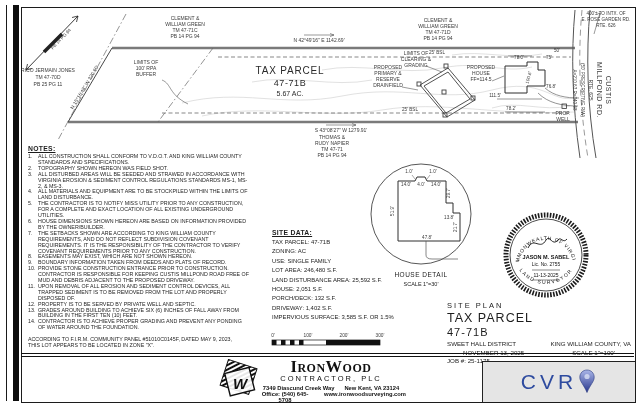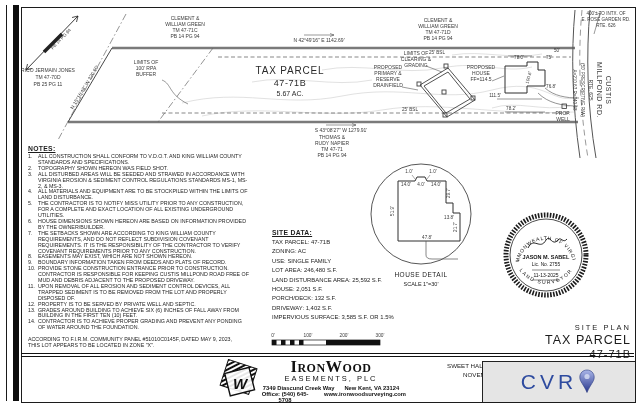--- a/index.html
+++ b/index.html
@@ -21,21 +21,21 @@
   ol.notes-list{list-style:none;margin:2px 0 0 0;padding:0;counter-reset:n;}
   ol.notes-list li{counter-increment:n;position:relative;padding-left:10px;font-size:5.3px;
     line-height:5.9px;color:#242424;margin:0;}
   ol.notes-list li::before{content:counter(n) ".";position:absolute;left:0;top:0;}
   .firm{font-size:5.3px;line-height:6px;color:#242424;margin-top:5px;width:205px;}
   
   #sitedata{left:272px;top:229px;width:170px;}
   #sitedata ul{list-style:none;margin:3px 0 0 0;padding:0;}
   #sitedata li{font-size:5.9px;color:#242424;margin-bottom:3.4px;}
   
-  #titleblock{left:447px;top:301px;width:184px;text-align:right;color:#1c1c1c;margin-top:22px;}
+  #titleblock{left:447px;top:301px;width:184px;text-align:left;color:#1c1c1c;}
   .tb1{font-size:7.5px;letter-spacing:2px;}
   .tb2{font-size:12.5px;letter-spacing:1px;margin-top:1px;}
   .tb3{font-size:11px;letter-spacing:1px;margin:1px 0;}
   .tbrow{display:flex;justify-content:space-between;font-size:6.2px;margin-top:2px;}
   .tbrow2{display:flex;justify-content:space-between;font-size:6.2px;padding:0 16px;margin-top:1.5px;}
   .tbjob{font-size:6.2px;margin-top:1.5px;}
   
   .rule{left:21px;width:613px;height:1px;background:#111;}
   #company{left:256px;top:358px;width:150px;text-align:center;color:#111;}
   .co-name{font-family:"Liberation Serif",serif;font-variant:small-caps;font-weight:bold;
@@ -336,21 +336,21 @@
         <rect x="7" y="5" width="30" height="27" fill="url(#lstr)" stroke="#111" stroke-width="1"></rect>
       </g>
     <g transform="rotate(-14 24 22)">
         <rect x="11" y="11" width="25" height="23" fill="#fff" fill-opacity="0.9" stroke="#111" stroke-width="1.4"></rect>
       </g>
     <text x="24" y="30" text-anchor="middle" font-size="15" font-weight="bold" font-style="italic" style="fill:#111;">W</text>
   </svg>
 
   <div class="abs" id="company">
     <div class="co-name">IronWood</div>
-    <div class="co-sub">EASEMENTS, PLC</div>
+    <div class="co-sub">CONTRACTOR, PLC</div>
     <div class="co-row">
       <span>7349 Diascund Creek Way</span>
       <span>New Kent, VA 23124</span>
     </div>
     <div class="co-row" style="margin-top:0.5px;">
       <span>Office: (540) 645-5708</span>
       <span>www.ironwoodsurveying.com</span>
     </div>
   </div>
 

